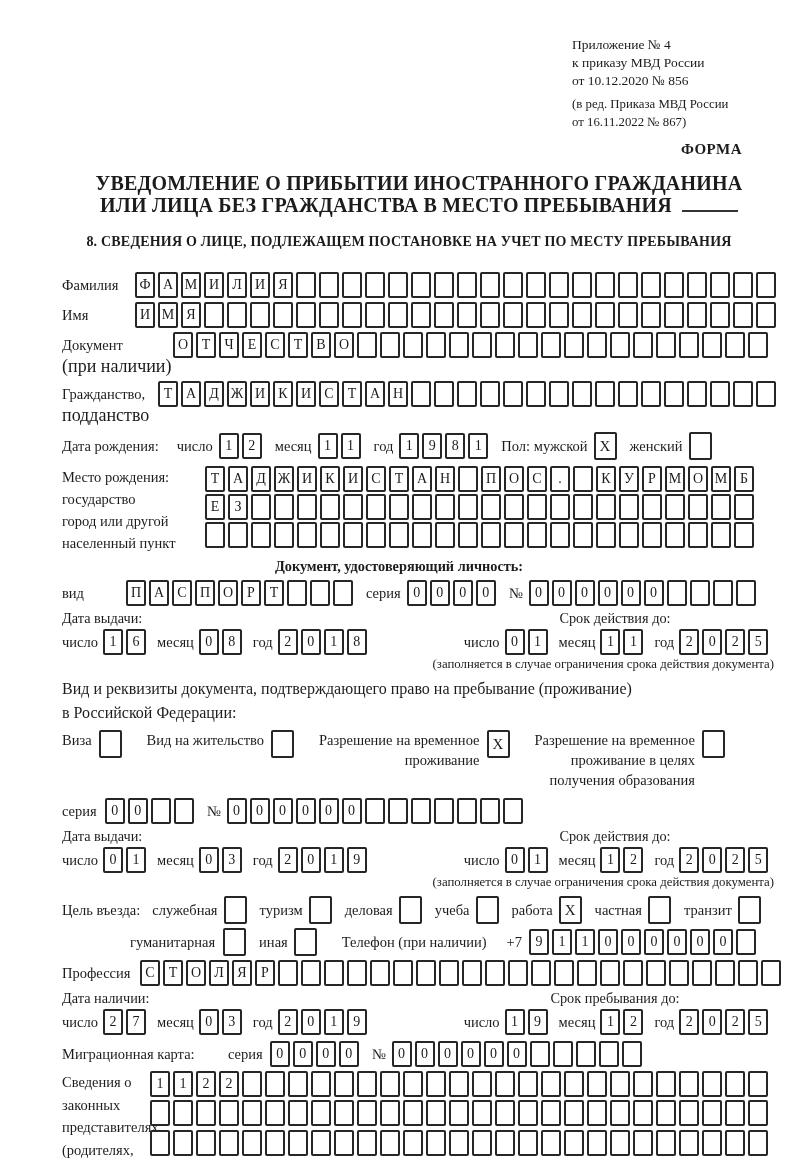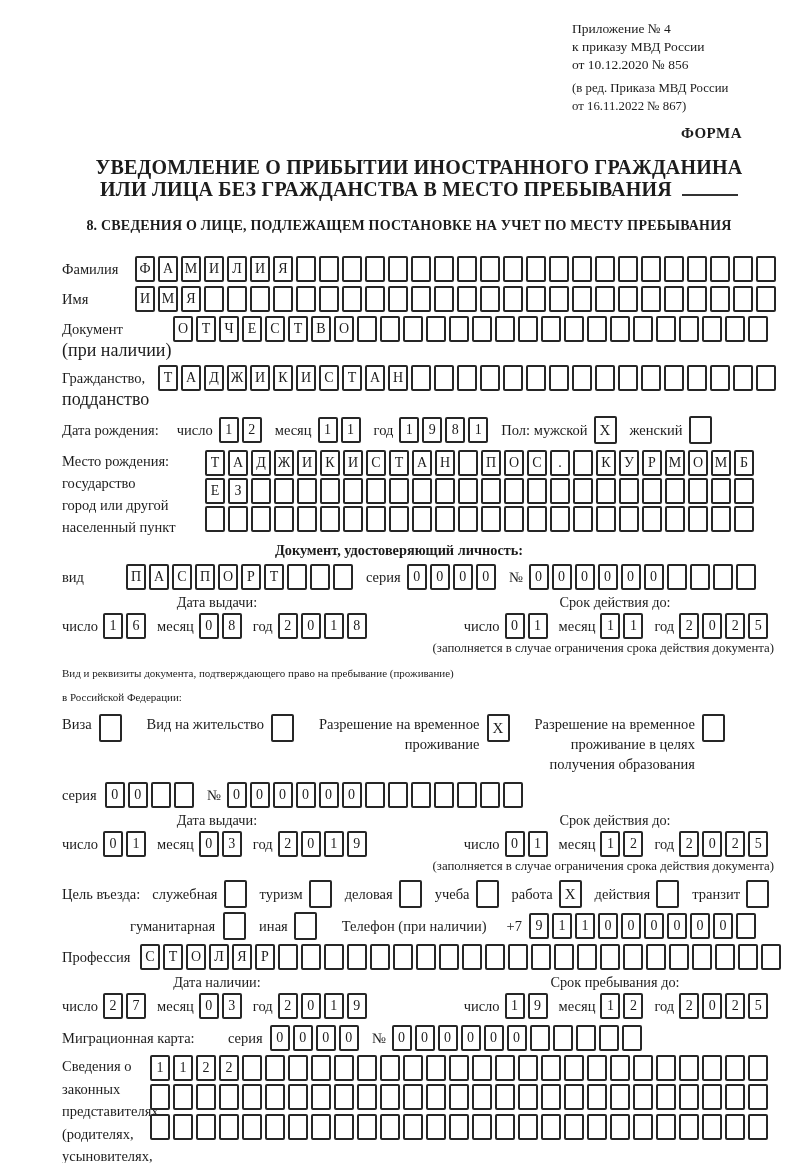--- a/index.html
+++ b/index.html
@@ -1,20 +1,20 @@
 <!DOCTYPE html>
 <html lang="ru"><head>
 <meta charset="utf-8">
 <style>
   html,body{margin:0;padding:0;background:#e8e8e8}
   .page{
     width:800px;height:1163px;margin:0 auto;background:#ffffff;
     font-family:"Liberation Serif","DejaVu Serif",serif;color:#1c1c1c;
     position:relative;overflow:hidden;box-sizing:border-box;
-    padding:20px 24px 0 62px;
+    padding:36px 24px 0 62px;
   }
   
   .boxes{display:inline-flex;flex-wrap:nowrap;align-items:center}
   .cbox{
     display:inline-flex;align-items:center;justify-content:center;
     width:20px;height:26px;box-sizing:border-box;border:2px solid #262626;
     border-radius:2px;margin-right:3px;background:#fff;
     font-size:14px;line-height:1;flex:none;
   }
   .check{width:23px;height:28px;font-size:15px}
@@ -32,28 +32,28 @@
   .title{font-weight:bold;font-size:20px;text-align:center;line-height:22px;margin-top:14px;letter-spacing:.2px}
   .t-underline{display:inline-block;width:56px;height:2px;border-bottom:2px solid #333;margin-left:10px;vertical-align:baseline}
   .section1{font-weight:bold;font-size:14px;text-align:center;margin:18px 0 22px -20px;letter-spacing:.2px}
   
   .w65{width:65px}.w103{width:103px}.w88{width:88px}.w143{width:143px}.w56{width:56px}.w158{width:158px}
   .colblock{display:flex;align-items:flex-start;margin-bottom:4px;font-size:14.5px}
   .collabels{flex:none;line-height:22px}
   .colrows .boxes{margin-bottom:2px}
   .docheading{font-weight:bold;font-size:14.3px;text-align:center;margin:4px 40px 5px 0}
   .dhrow{display:flex;font-size:14.3px;margin:4px 0 2px 0}
-  .dh-left{width:310px;text-align:center;flex:none}
+  .dh-left{width:310px;flex:none}
   .dh-right{width:330px;text-align:center;flex:none;margin-left:78px}
   .daterow{display:flex;align-items:center;font-size:14.5px;margin-bottom:2px}
   .dategroup{display:flex;align-items:center;flex:none}
   .dategroup .lbl{margin-right:5px}
   .dategroup .boxes{margin-right:8px}
   .dg-right{margin-left:86px}
-  .introline{font-size:11px;line-height:22px;margin-bottom:2px}
+  .introline{font-size:16px;line-height:22px;margin-bottom:2px}
   .optrow{display:flex;align-items:flex-start;font-size:14.5px;margin:6px 0 8px 0}
   .opt{display:flex;align-items:flex-start;flex:none}
   .opt .olabel{margin-right:7px;line-height:20px}
   .opt .centered{text-align:right}
   .optgap{width:22px;flex:none}
   .indent68{margin-left:68px}
   .phone-prefix{margin:0 7px 0 14px}
   .rep-block{display:flex;align-items:flex-start;font-size:14.5px;margin-top:4px}
   .rep-labels{flex:none;width:88px;line-height:22.5px}
   .rep-right{flex:1}
@@ -526,21 +526,21 @@
     <span class="inl">служебная</span>
     <span class="cbox check"></span>
     <span class="inl">туризм</span>
     <span class="cbox check"></span>
     <span class="inl">деловая</span>
     <span class="cbox check"></span>
     <span class="inl">учеба</span>
     <span class="cbox check"></span>
     <span class="inl">работа</span>
     <span class="cbox check">X</span>
-    <span class="inl">действия</span>
+    <span class="inl">частная</span>
     <span class="cbox check"></span>
     <span class="inl">транзит</span>
     <span class="cbox check"></span>
   </div>
 
   <div class="frow indent68">
     <span>гуманитарная</span>
     <span class="cbox check" style="margin-left:8px"></span>
     <span class="inl">иная</span>
     <span class="cbox check"></span>

